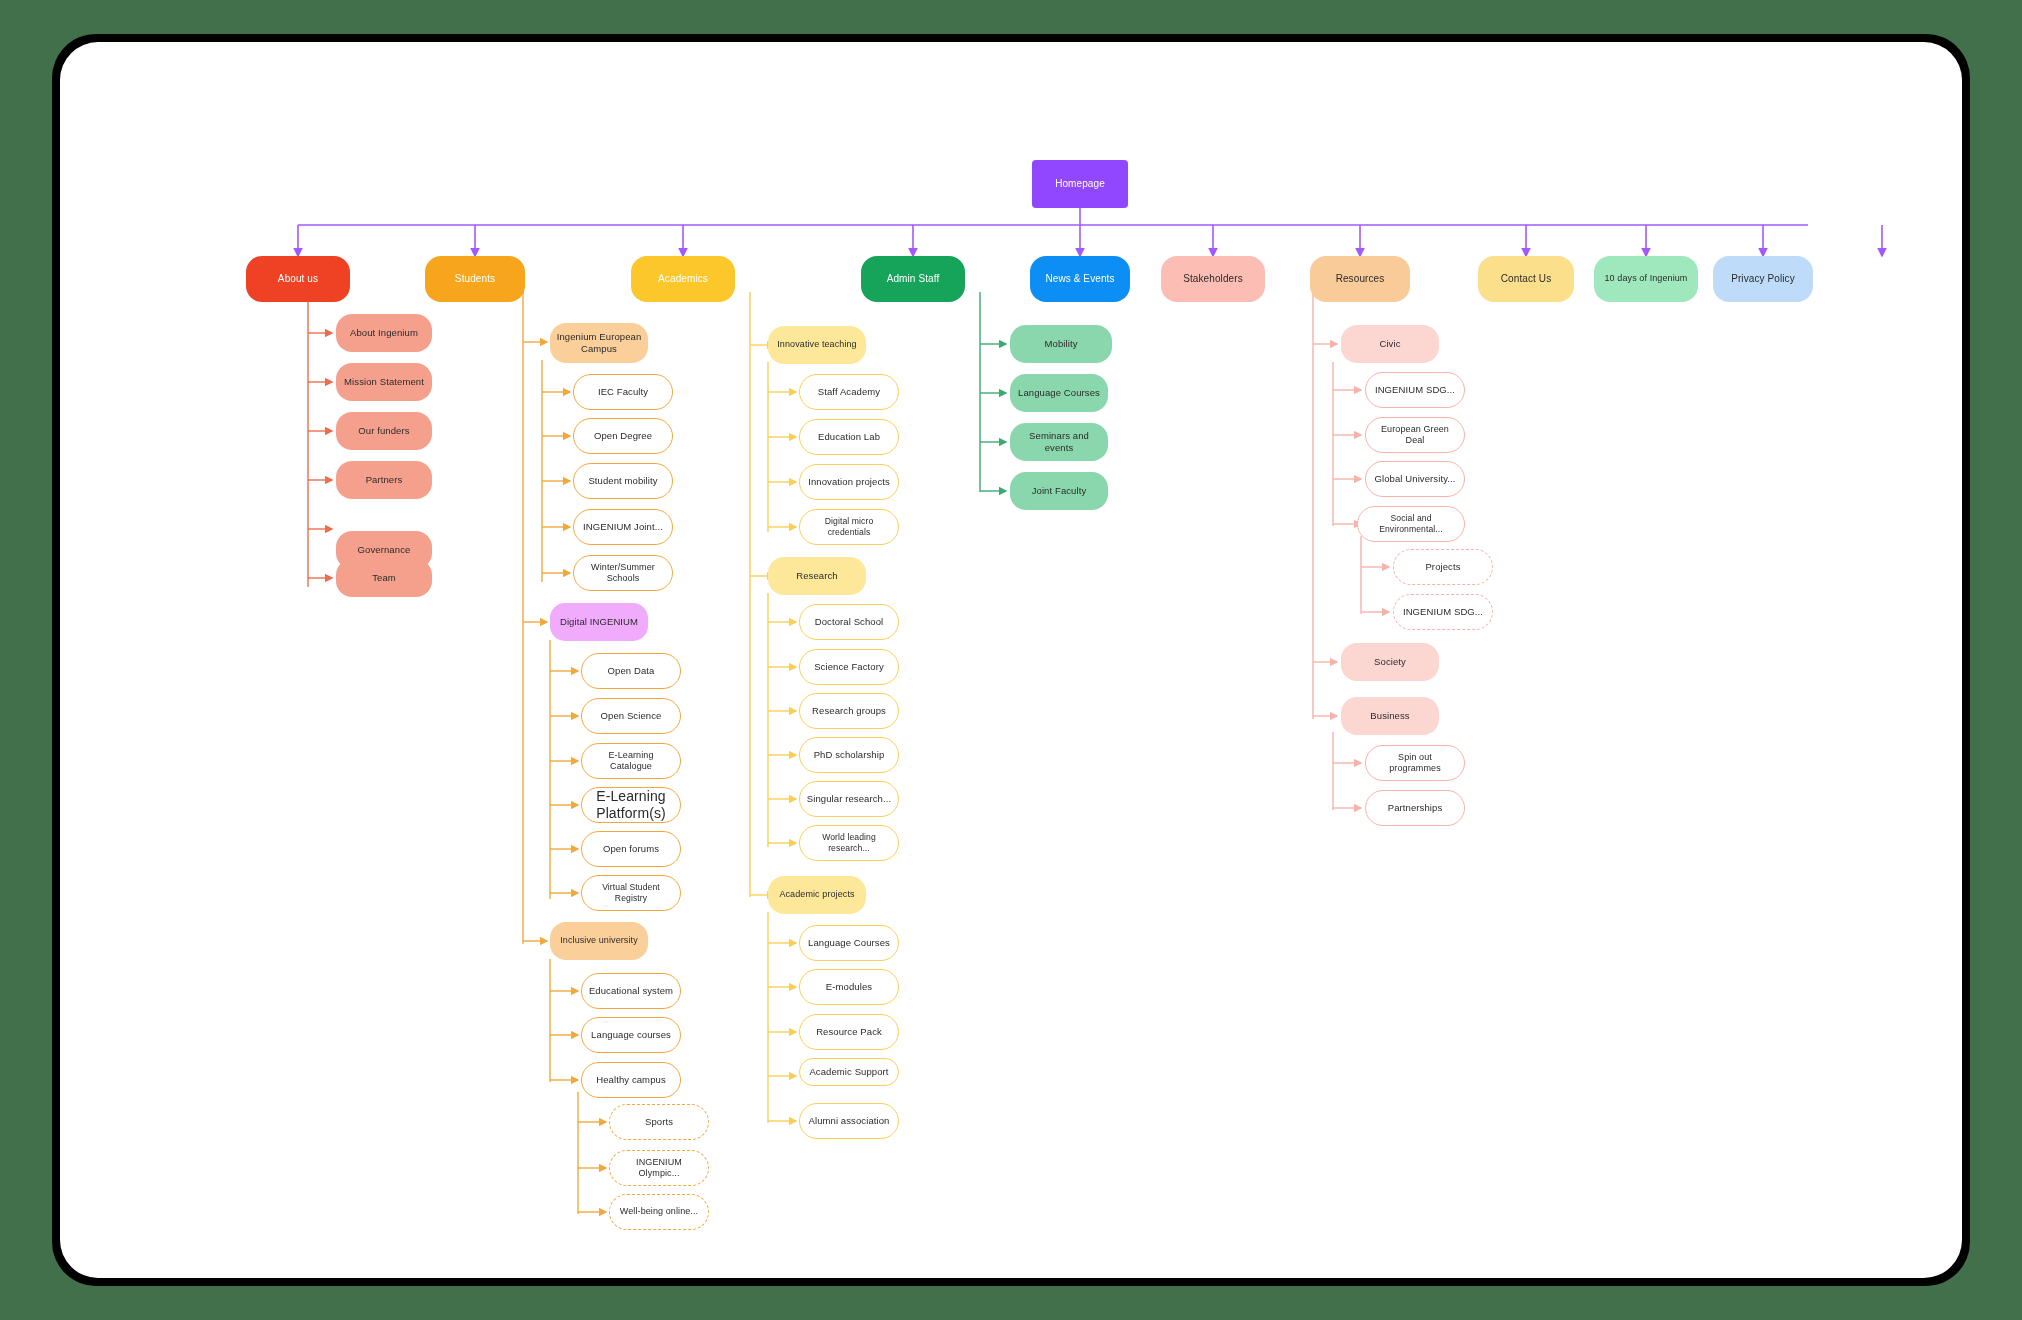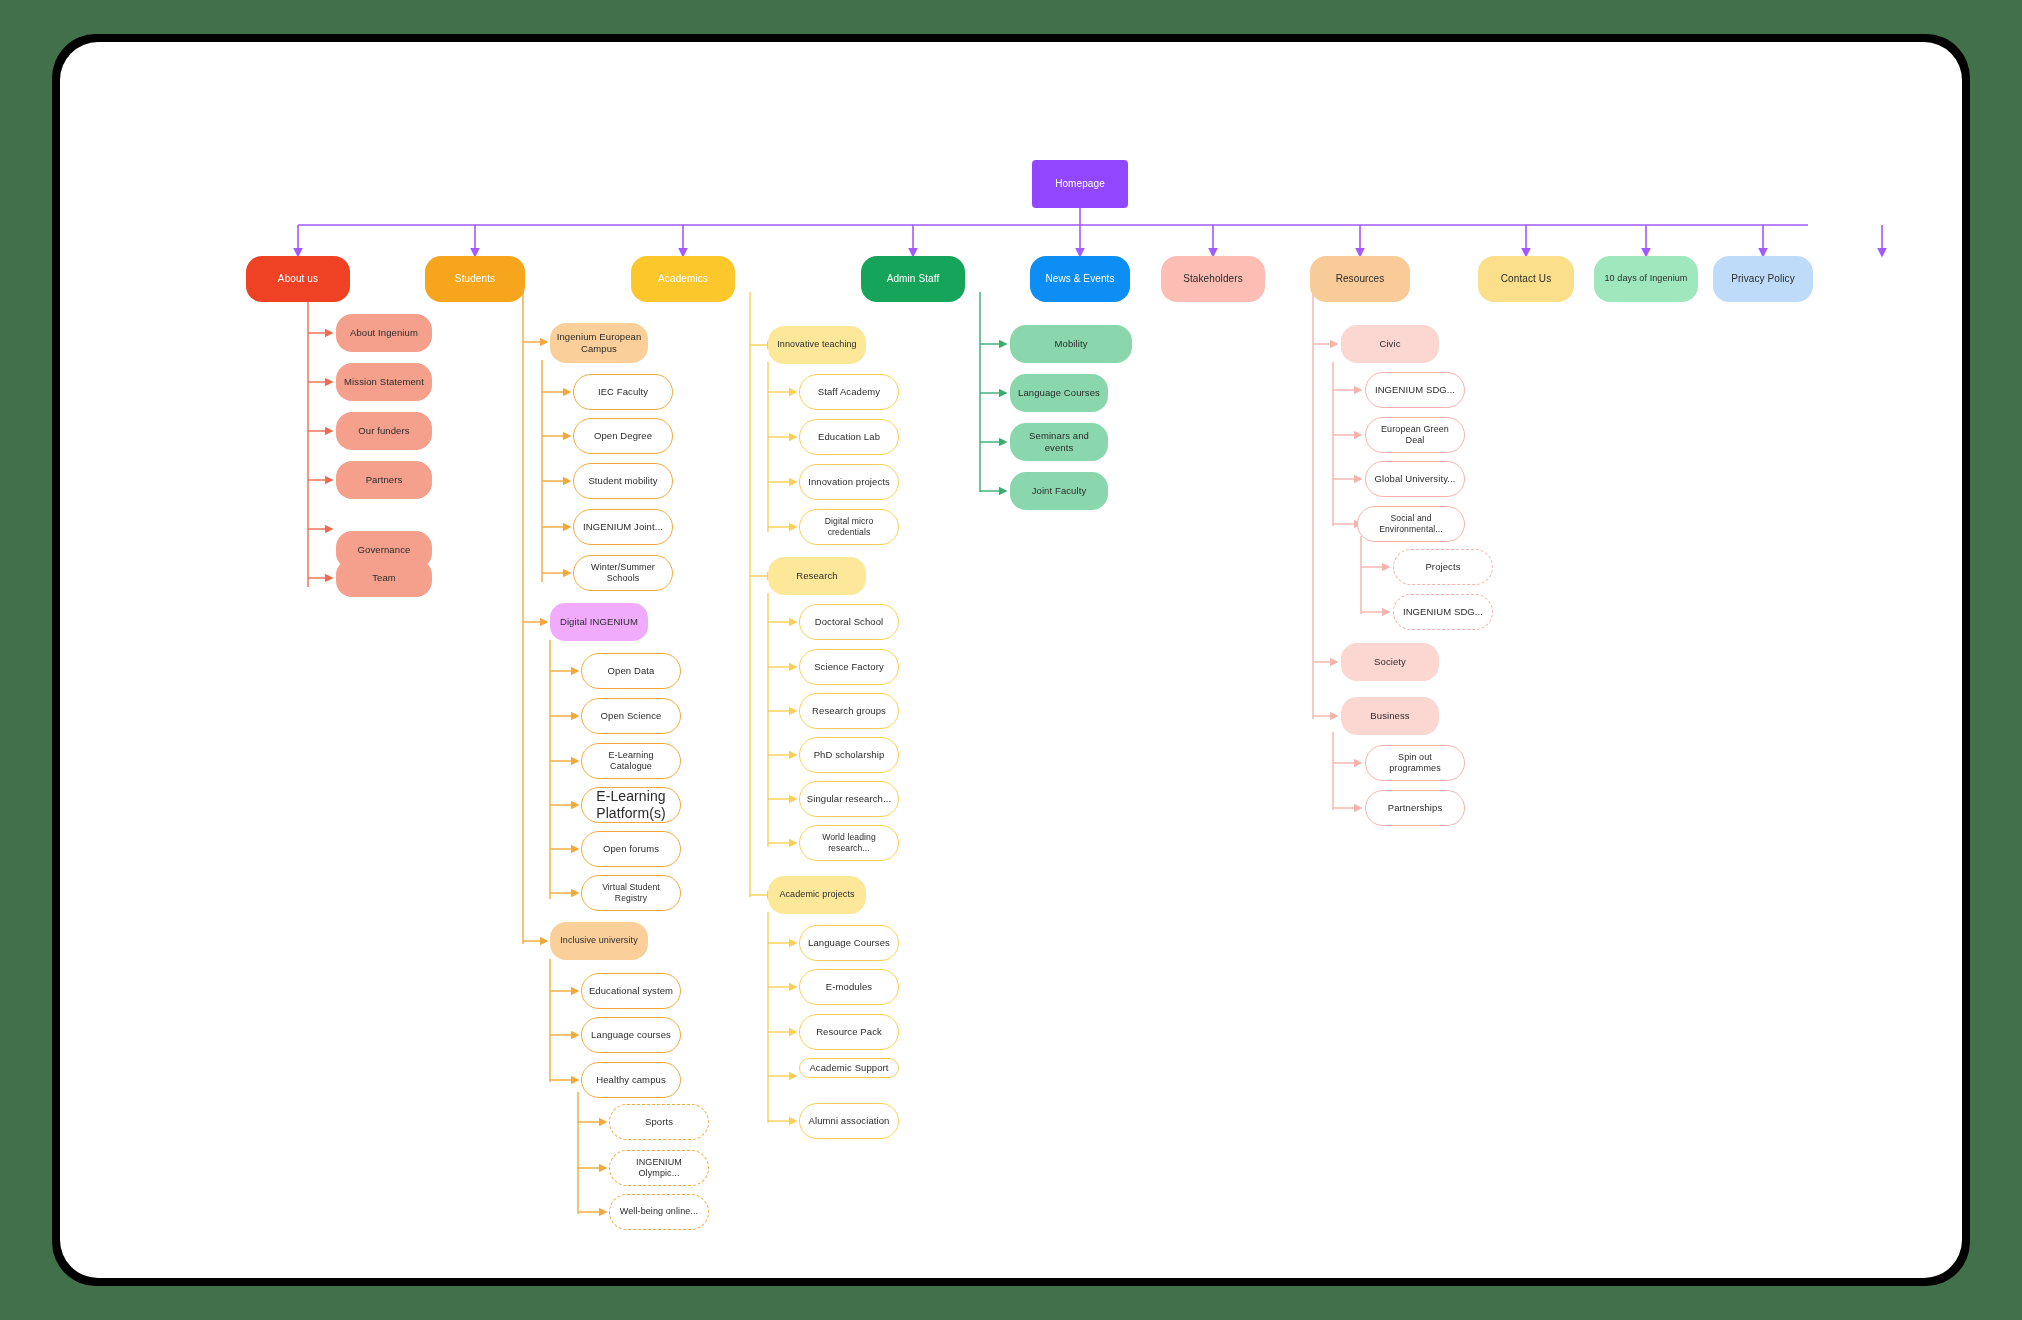--- a/index.html
+++ b/index.html
@@ -258,24 +258,24 @@
       <div class="node leaf" style="left:739px;top:607px;width:100px;height:36px;border-color:#fbce55;">Science Factory</div>
       <div class="node leaf" style="left:739px;top:651px;width:100px;height:36px;border-color:#fbce55;">Research groups</div>
       <div class="node leaf" style="left:739px;top:695px;width:100px;height:36px;border-color:#fbce55;">PhD scholarship</div>
       <div class="node leaf" style="left:739px;top:739px;width:100px;height:36px;border-color:#fbce55;">Singular research...</div>
       <div class="node leaf" style="left:739px;top:783px;width:100px;height:36px;border-color:#fbce55;font-size:8.6px;">World leading research...</div>
 
       <div class="node lvl2" style="left:708px;top:834px;width:98px;height:38px;background:#fde89a;font-size:9px;">Academic projects</div>
       <div class="node leaf" style="left:739px;top:883px;width:100px;height:36px;border-color:#fbce55;">Language Courses</div>
       <div class="node leaf" style="left:739px;top:927px;width:100px;height:36px;border-color:#fbce55;">E-modules</div>
       <div class="node leaf" style="left:739px;top:972px;width:100px;height:36px;border-color:#fbce55;">Resource Pack</div>
-      <div class="node leaf" style="left:739px;top:1016px;width:100px;height:20px;border-color:#fbce55;">Academic Support</div>
+      <div class="node leaf" style="left:739px;top:1016px;width:100px;height:28px;border-color:#fbce55;">Academic Support</div>
       <div class="node leaf" style="left:739px;top:1061px;width:100px;height:36px;border-color:#fbce55;">Alumni association</div>
 
-      <div class="node lvl2" style="left:950px;top:283px;width:122px;height:38px;background:#8ad7ad;">Mobility</div>
+      <div class="node lvl2" style="left:950px;top:283px;width:102px;height:38px;background:#8ad7ad;">Mobility</div>
       <div class="node lvl2" style="left:950px;top:332px;width:98px;height:38px;background:#8ad7ad;">Language Courses</div>
       <div class="node lvl2" style="left:950px;top:381px;width:98px;height:38px;background:#8ad7ad;">Seminars and events</div>
       <div class="node lvl2" style="left:950px;top:430px;width:98px;height:38px;background:#8ad7ad;">Joint Faculty</div>
 
       <div class="node lvl2" style="left:1281px;top:283px;width:98px;height:38px;background:#fcd6d1;">Civic</div>
       <div class="node leaf" style="left:1305px;top:330px;width:100px;height:36px;border-color:#f6b3aa;">INGENIUM SDG...</div>
       <div class="node leaf" style="left:1305px;top:375px;width:100px;height:36px;border-color:#f6b3aa;font-size:9px;">European Green Deal</div>
       <div class="node leaf" style="left:1305px;top:419px;width:100px;height:36px;border-color:#f6b3aa;">Global University...</div>
       <div class="node leaf" style="left:1297px;top:464px;width:108px;height:36px;border-color:#f6b3aa;font-size:8.6px;">Social and Environmental...</div>
       <div class="node leaf dashed" style="left:1333px;top:507px;width:100px;height:36px;border-color:#f6b3aa;">Projects</div>

